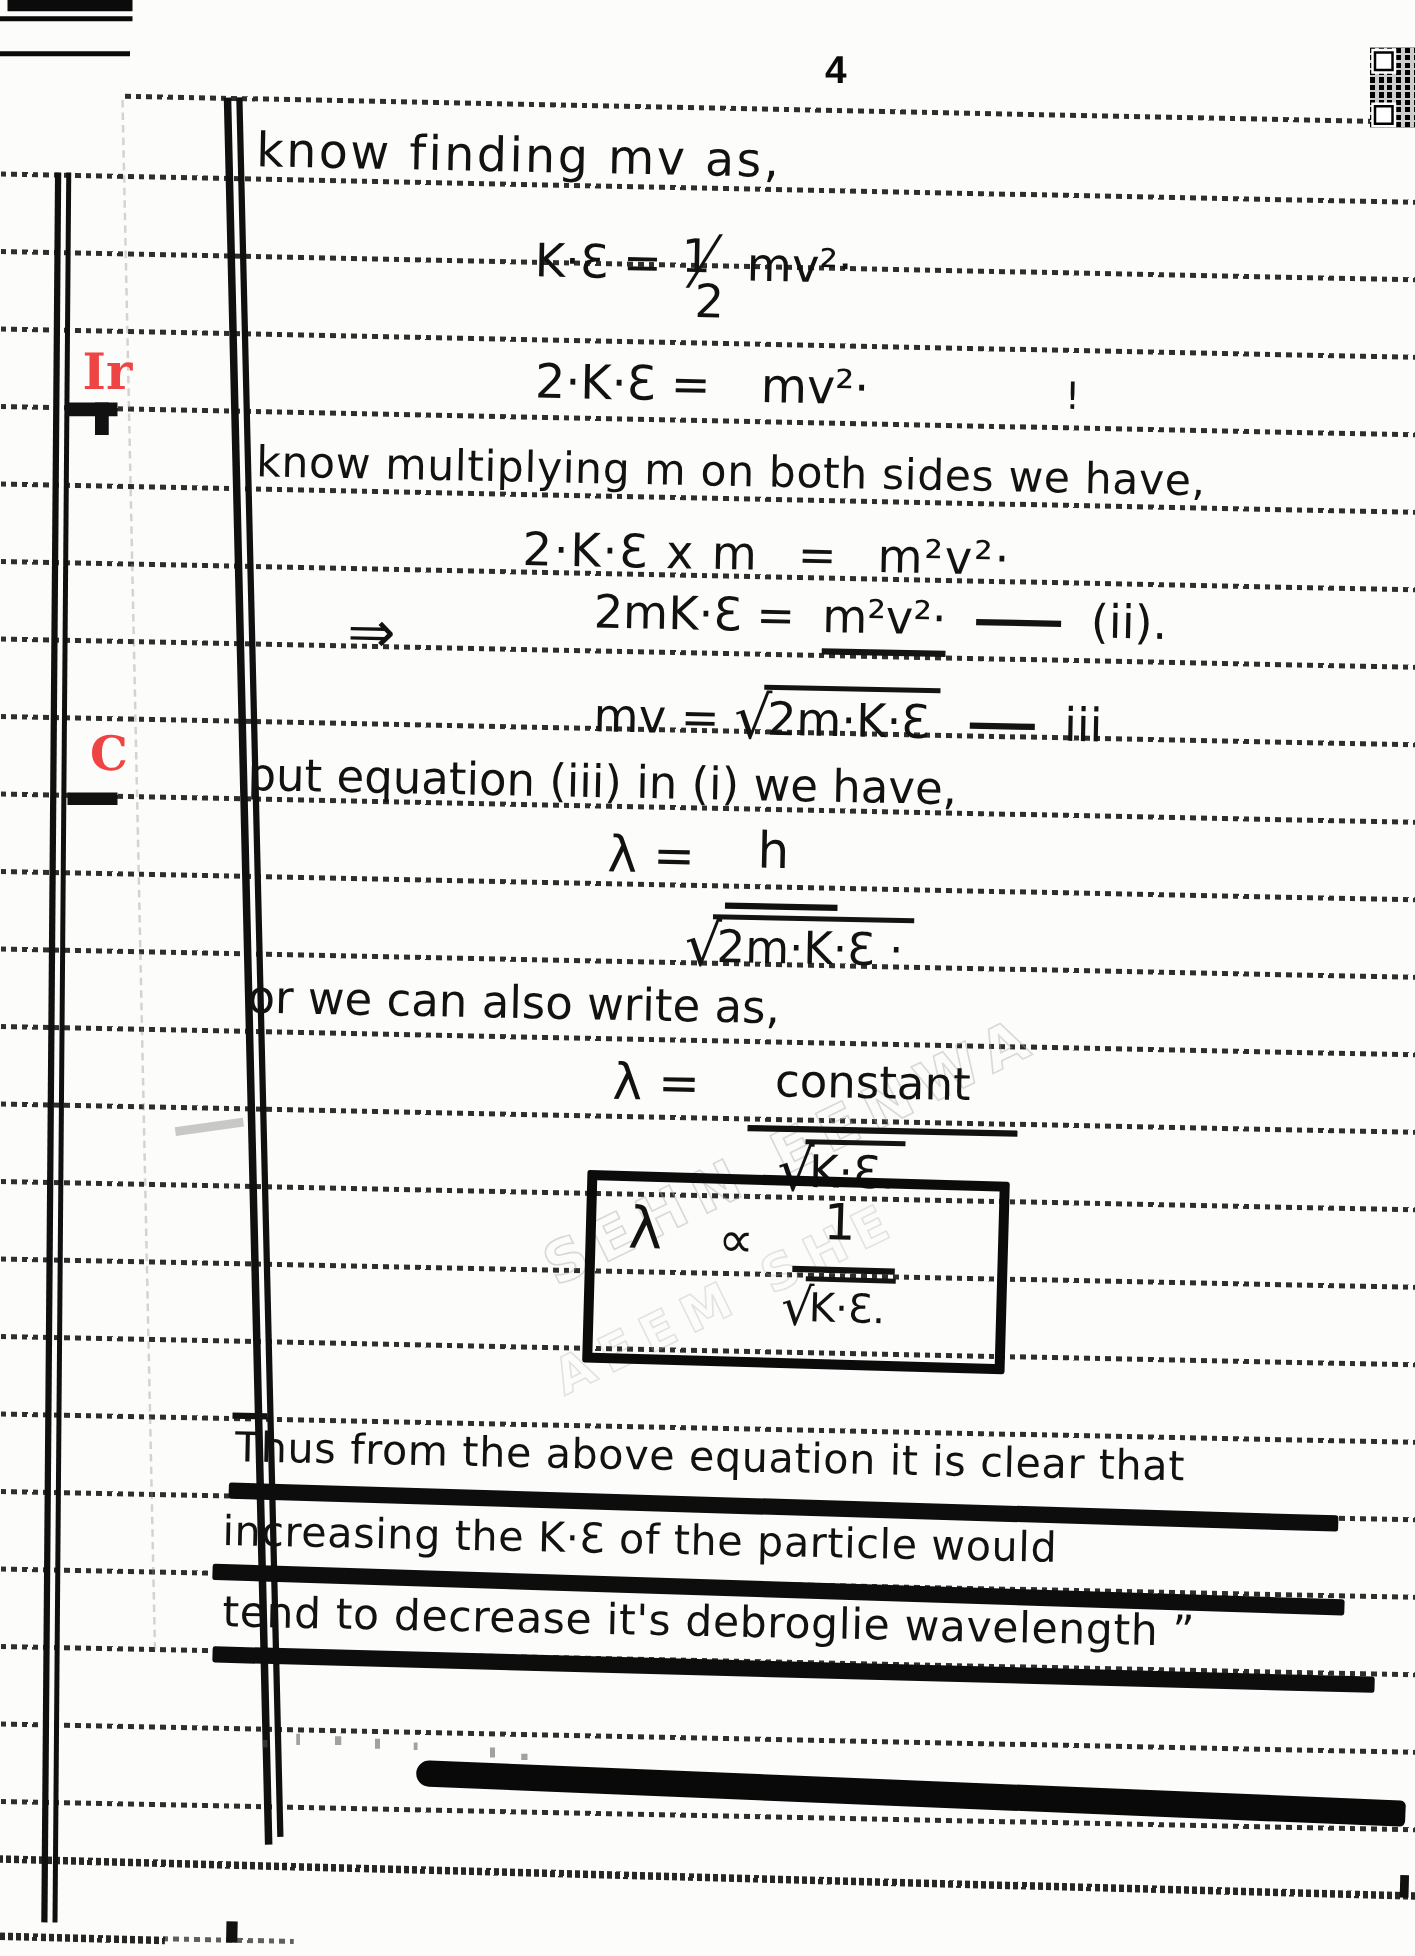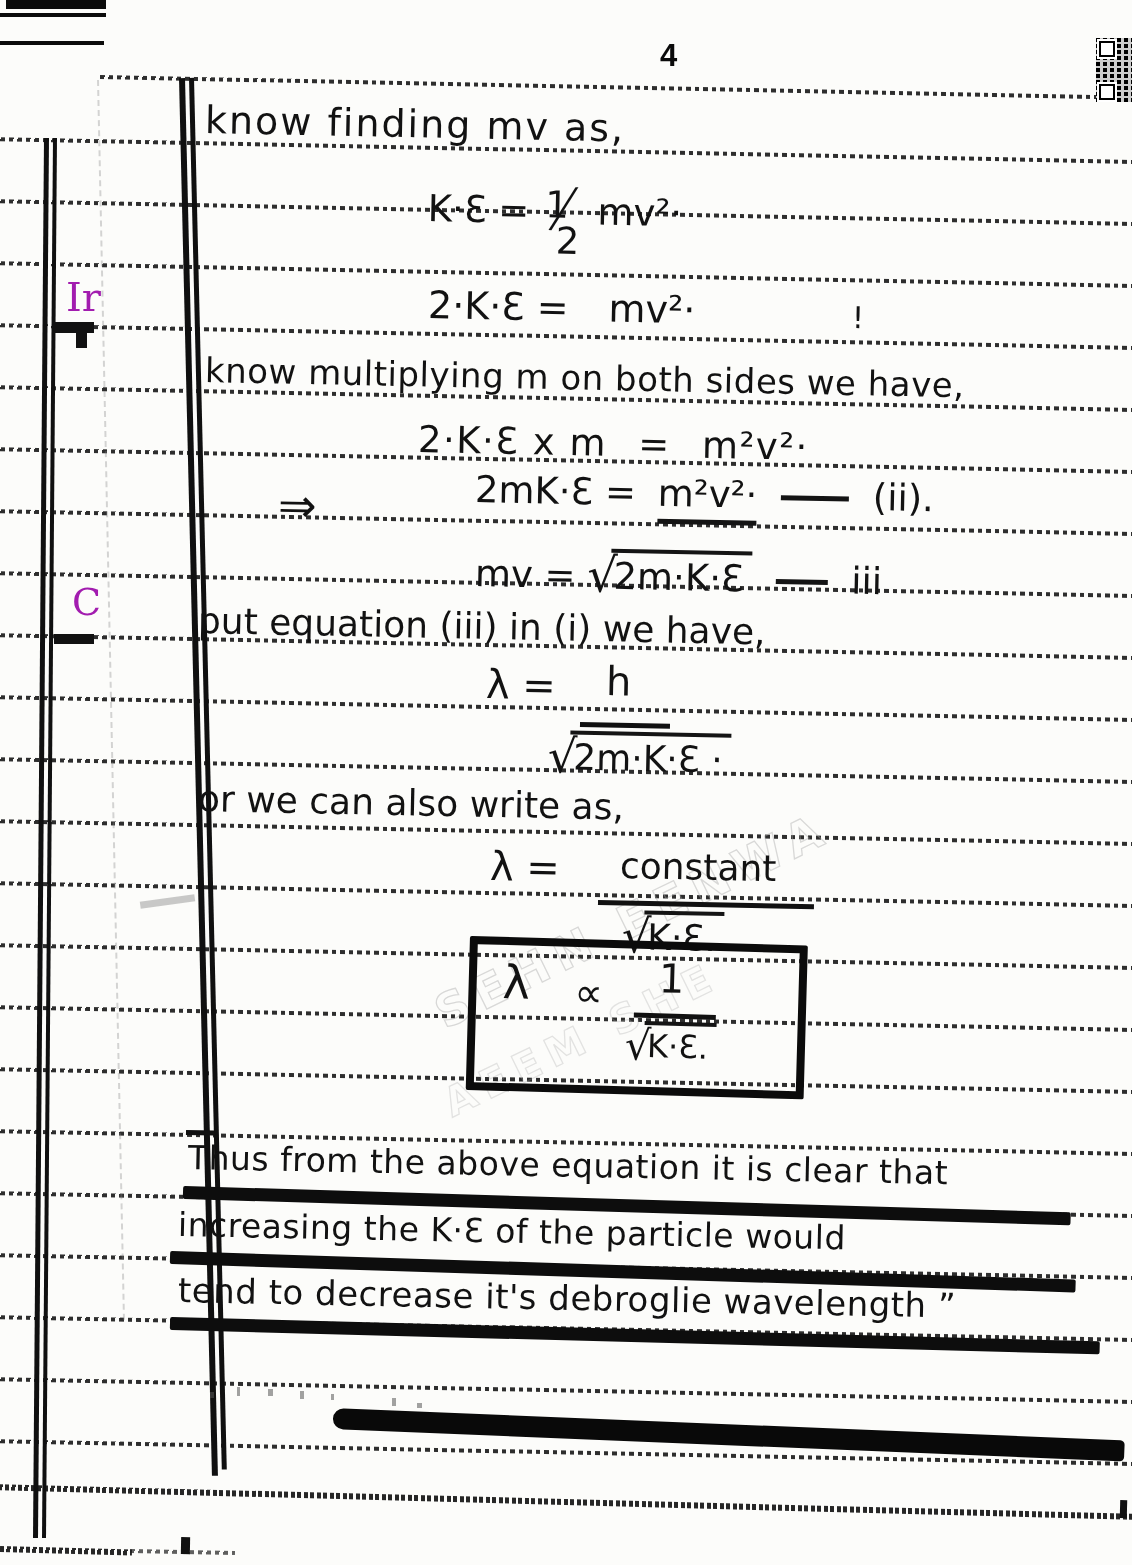--- a/index.html
+++ b/index.html
@@ -39,21 +39,21 @@
       -webkit-text-stroke:1.3px #a9a9a9;opacity:.42;font-family:"DejaVu Sans",sans-serif;}
   
   .qr{position:absolute;left:1096px;top:38px;width:36px;height:64px;background:#000;overflow:hidden;}
   .qr .checker{position:absolute;inset:0;
       background-image:repeating-linear-gradient(0deg,transparent 0 4px,#fff 4px 6px),
                        repeating-linear-gradient(90deg,transparent 0 4px,#fff 4px 7px);
       opacity:.8;}
   .qr .finder{position:absolute;width:12px;height:12px;background:#fff;border:2px solid #000;box-shadow:0 0 0 2px #fff;}
   .speck{position:absolute;background:#555;opacity:.55;}
   .smudge{position:absolute;background:#8a8a8a;opacity:.45;transform:rotate(-8deg);}
-  .margin-letter{position:absolute;font-family:"DejaVu Serif",serif;font-weight:normal;color:#a21caf;}
+  .margin-letter{position:absolute;font-family:"DejaVu Serif",serif;font-weight:bold;color:#ef4444;}
   .pageno{position:absolute;left:660px;top:38px;font-family:"Liberation Sans",sans-serif;
           font-weight:bold;font-size:31px;color:#0a0a0a;letter-spacing:1px;}
   .topbar{position:absolute;background:#0b0b0b;}
 </style>
 </head>
 <body>
 
 <div class="page">
 
   <div id="ruled-lines">

